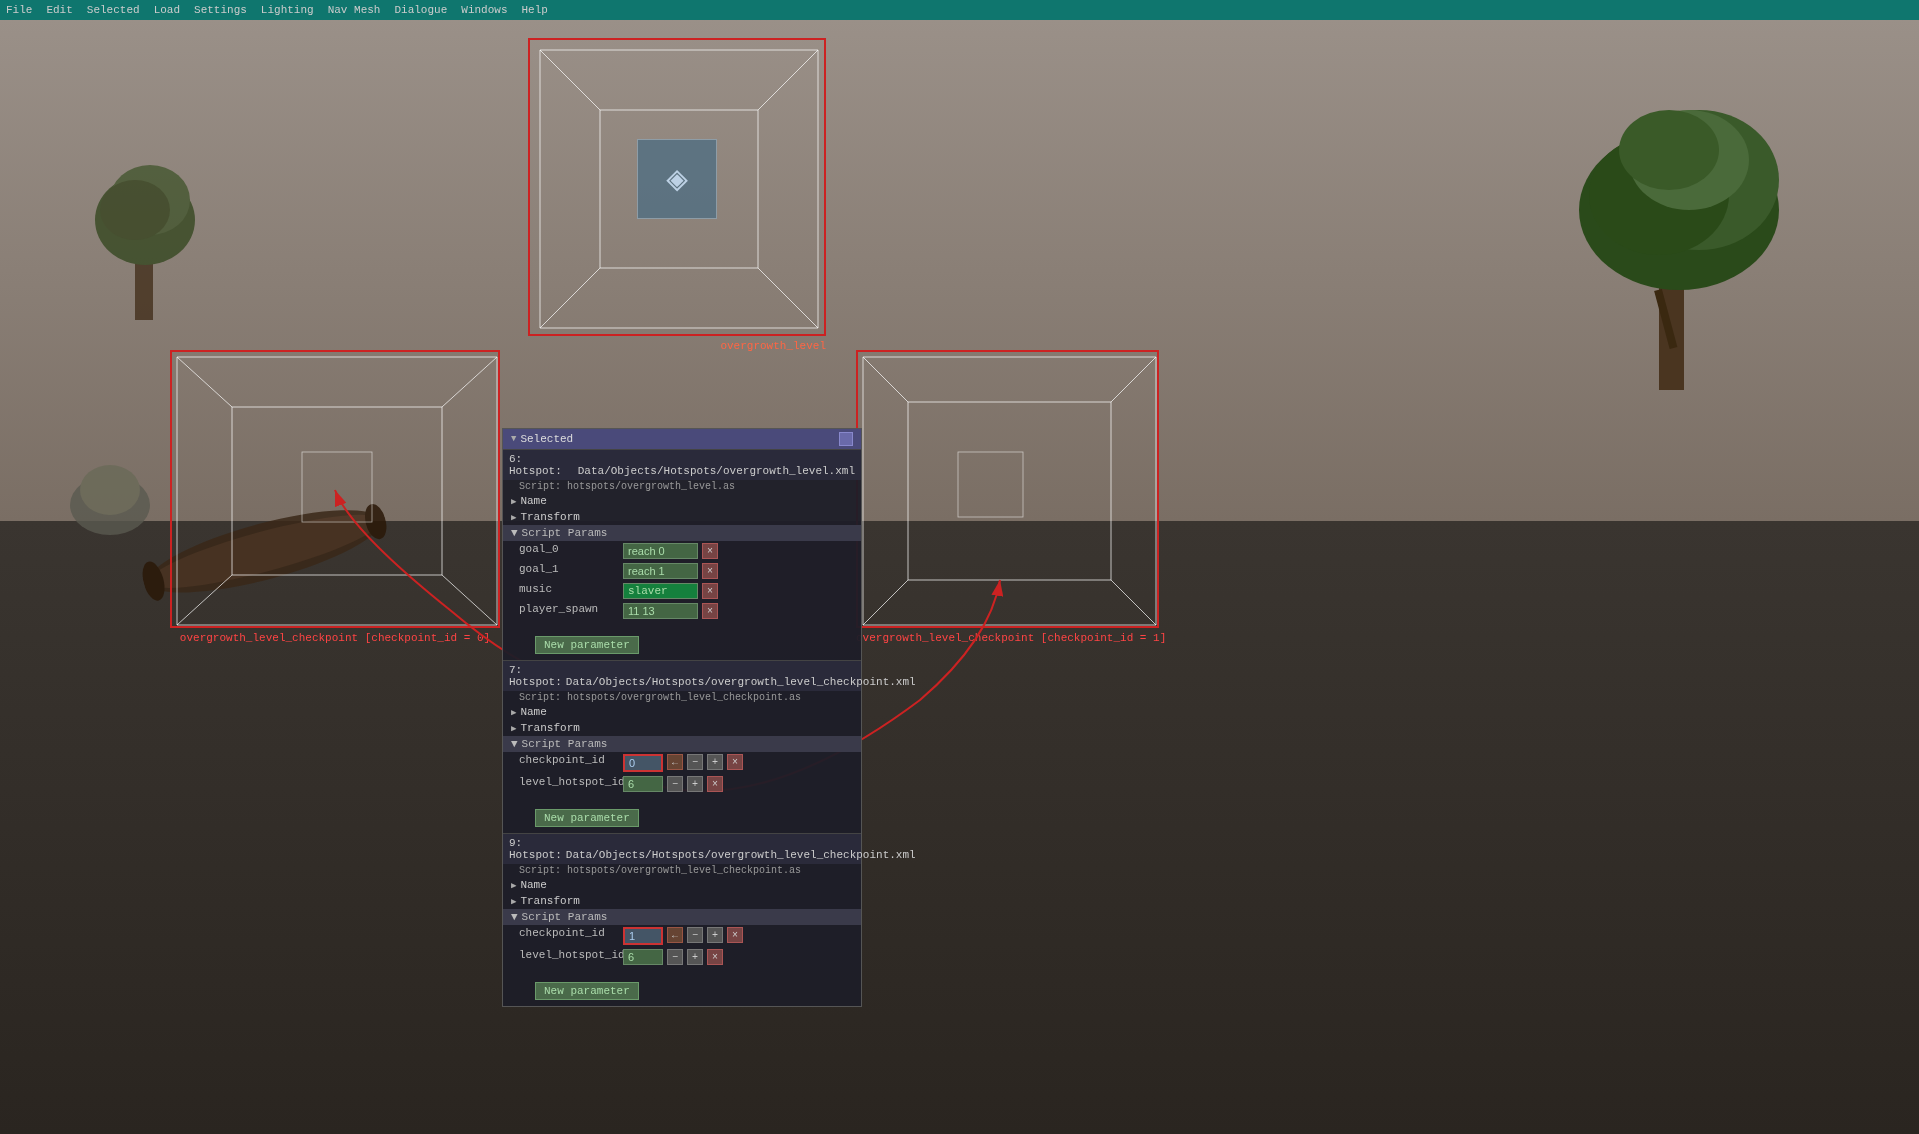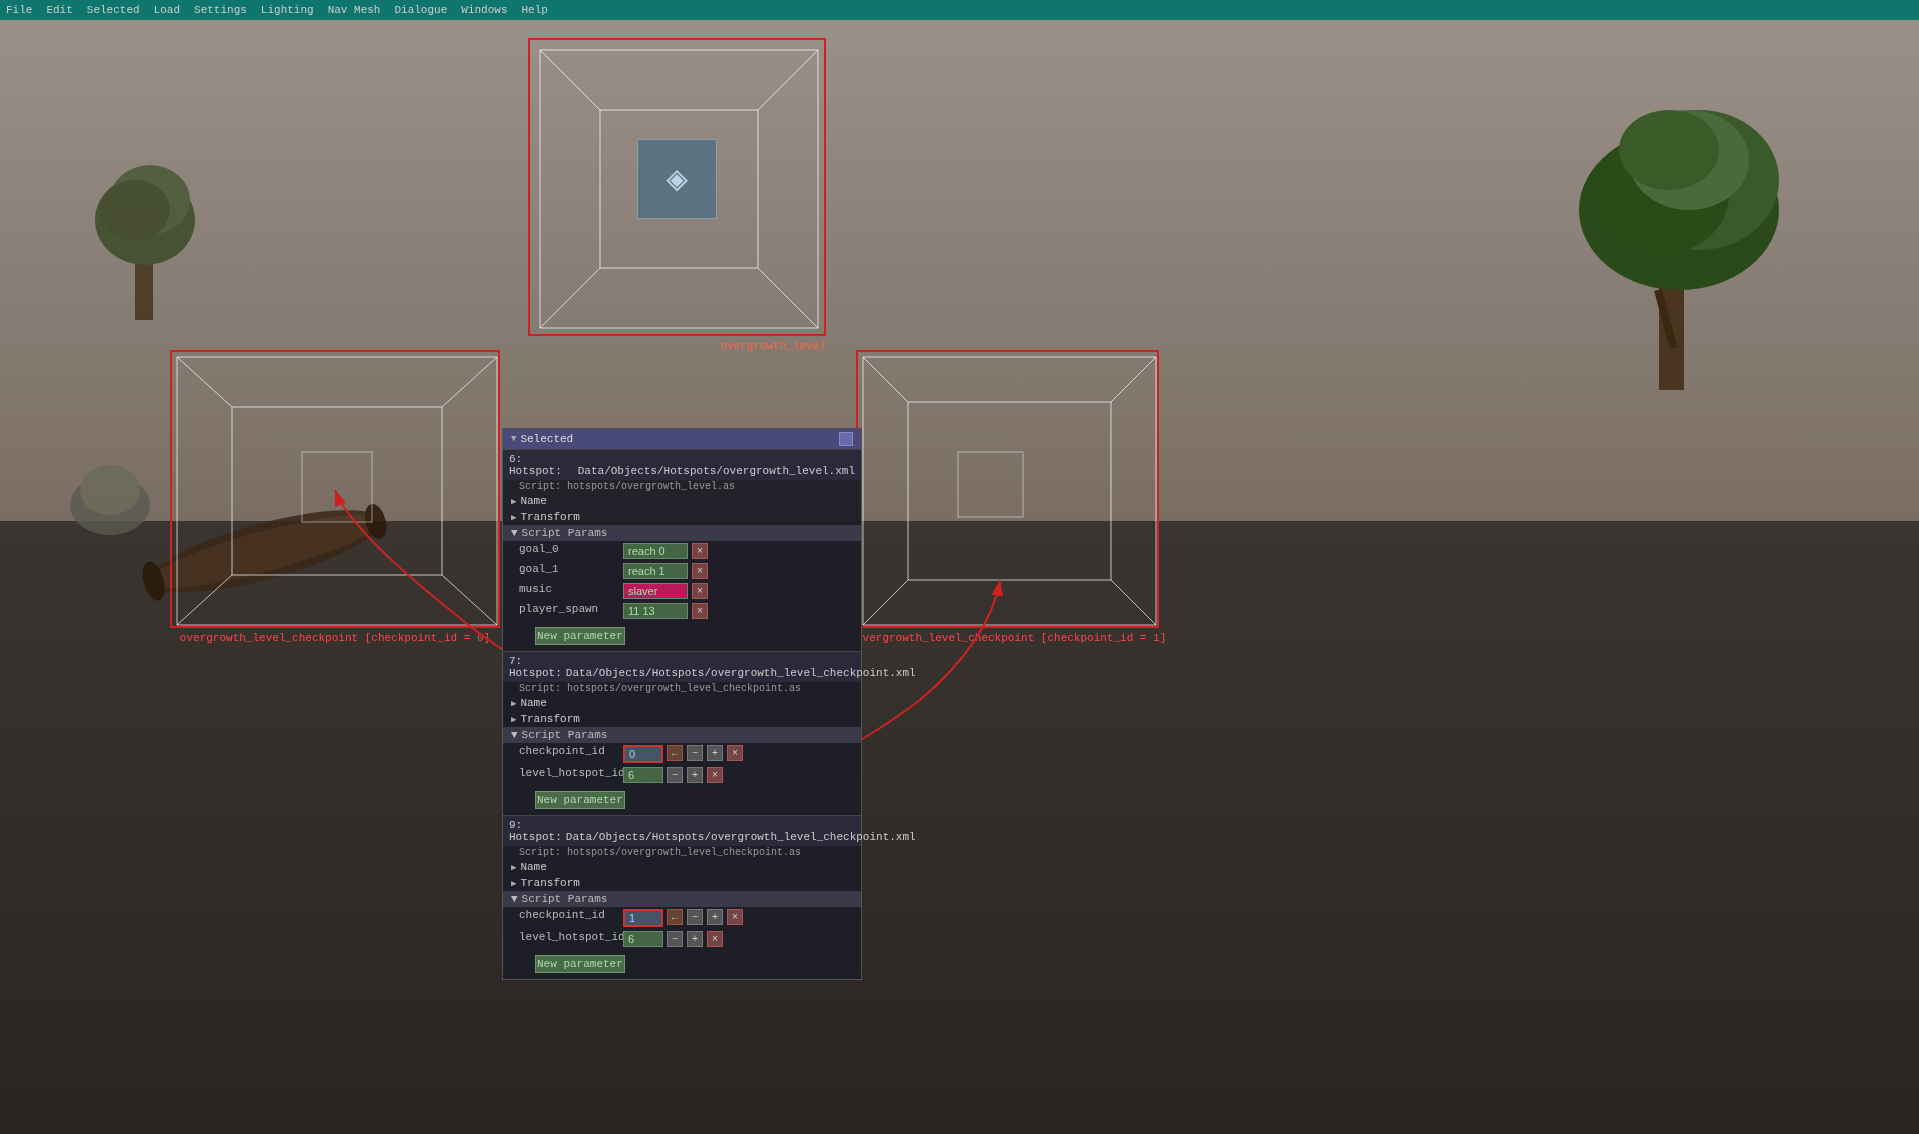--- a/index.html
+++ b/index.html
@@ -129,21 +129,21 @@
       font-size: 11px;
       flex-shrink: 0;
     }
 
     .param-value {
       background: #556655;
       color: #ddeedd;
       border: 1px solid #778877;
       padding: 1px 4px;
       font-size: 11px;
-      width: 65px;
+      width: 75px;
       flex-shrink: 0;
     }
 
     .param-value.blue {
       background: #445566;
       color: #aaccee;
       border-color: #6688aa;
     }
 
     .param-value.red-border {
@@ -168,25 +168,25 @@
       background: #774444;
       border-color: #aa5555;
     }
 
     .btn-arrow {
       background: #664433;
       border-color: #995544;
     }
 
     .new-param-btn {
-      margin: 3px 8px 3px 16px;
+      margin: 12px 8px 3px 16px;
       background: #4a6a4a;
       color: #aaddaa;
       border: 1px solid #6a9a6a;
-      padding: 2px 1px;
+      padding: 2px 8px;
       font-size: 11px;
       cursor: pointer;
       display: inline-block;
     }
 
     .hotspot-header {
       padding: 3px 6px;
       color: #ccc;
       font-size: 11px;
       background: #2a2a3a;
@@ -374,21 +374,21 @@
       <input class="param-value" type="text" value="reach 0" style="background: rgb(68, 102, 68); color: rgb(170, 221, 170); border: 1px solid rgb(102, 136, 102);">
       <div class="btn-small btn-x">×</div>
     </div>
     <div class="param-row">
       <span class="param-name">goal_1</span>
       <input class="param-value" type="text" value="reach 1" style="background: rgb(68, 102, 68); color: rgb(170, 221, 170); border: 1px solid rgb(102, 136, 102);">
       <div class="btn-small btn-x">×</div>
     </div>
     <div class="param-row">
       <span class="param-name">music</span>
-      <input class="param-value" type="text" value="slaver" style="background: #be185d; color: rgb(170, 221, 170); border: 1px solid rgb(102, 136, 102);">
+      <input class="param-value" type="text" value="slaver" style="background: #15803d; color: rgb(170, 221, 170); border: 1px solid rgb(102, 136, 102); font-family: Liberation Mono, monospace;">
       <div class="btn-small btn-x">×</div>
     </div>
     <div class="param-row">
       <span class="param-name">player_spawn</span>
       <input class="param-value" type="text" value="11 13" style="background: rgb(68, 102, 68); color: rgb(170, 221, 170); border: 1px solid rgb(102, 136, 102);">
       <div class="btn-small btn-x">×</div>
     </div>
     <div style="padding:3px 8px 3px 16px;">
       <div class="new-param-btn">New parameter</div>
     </div>

